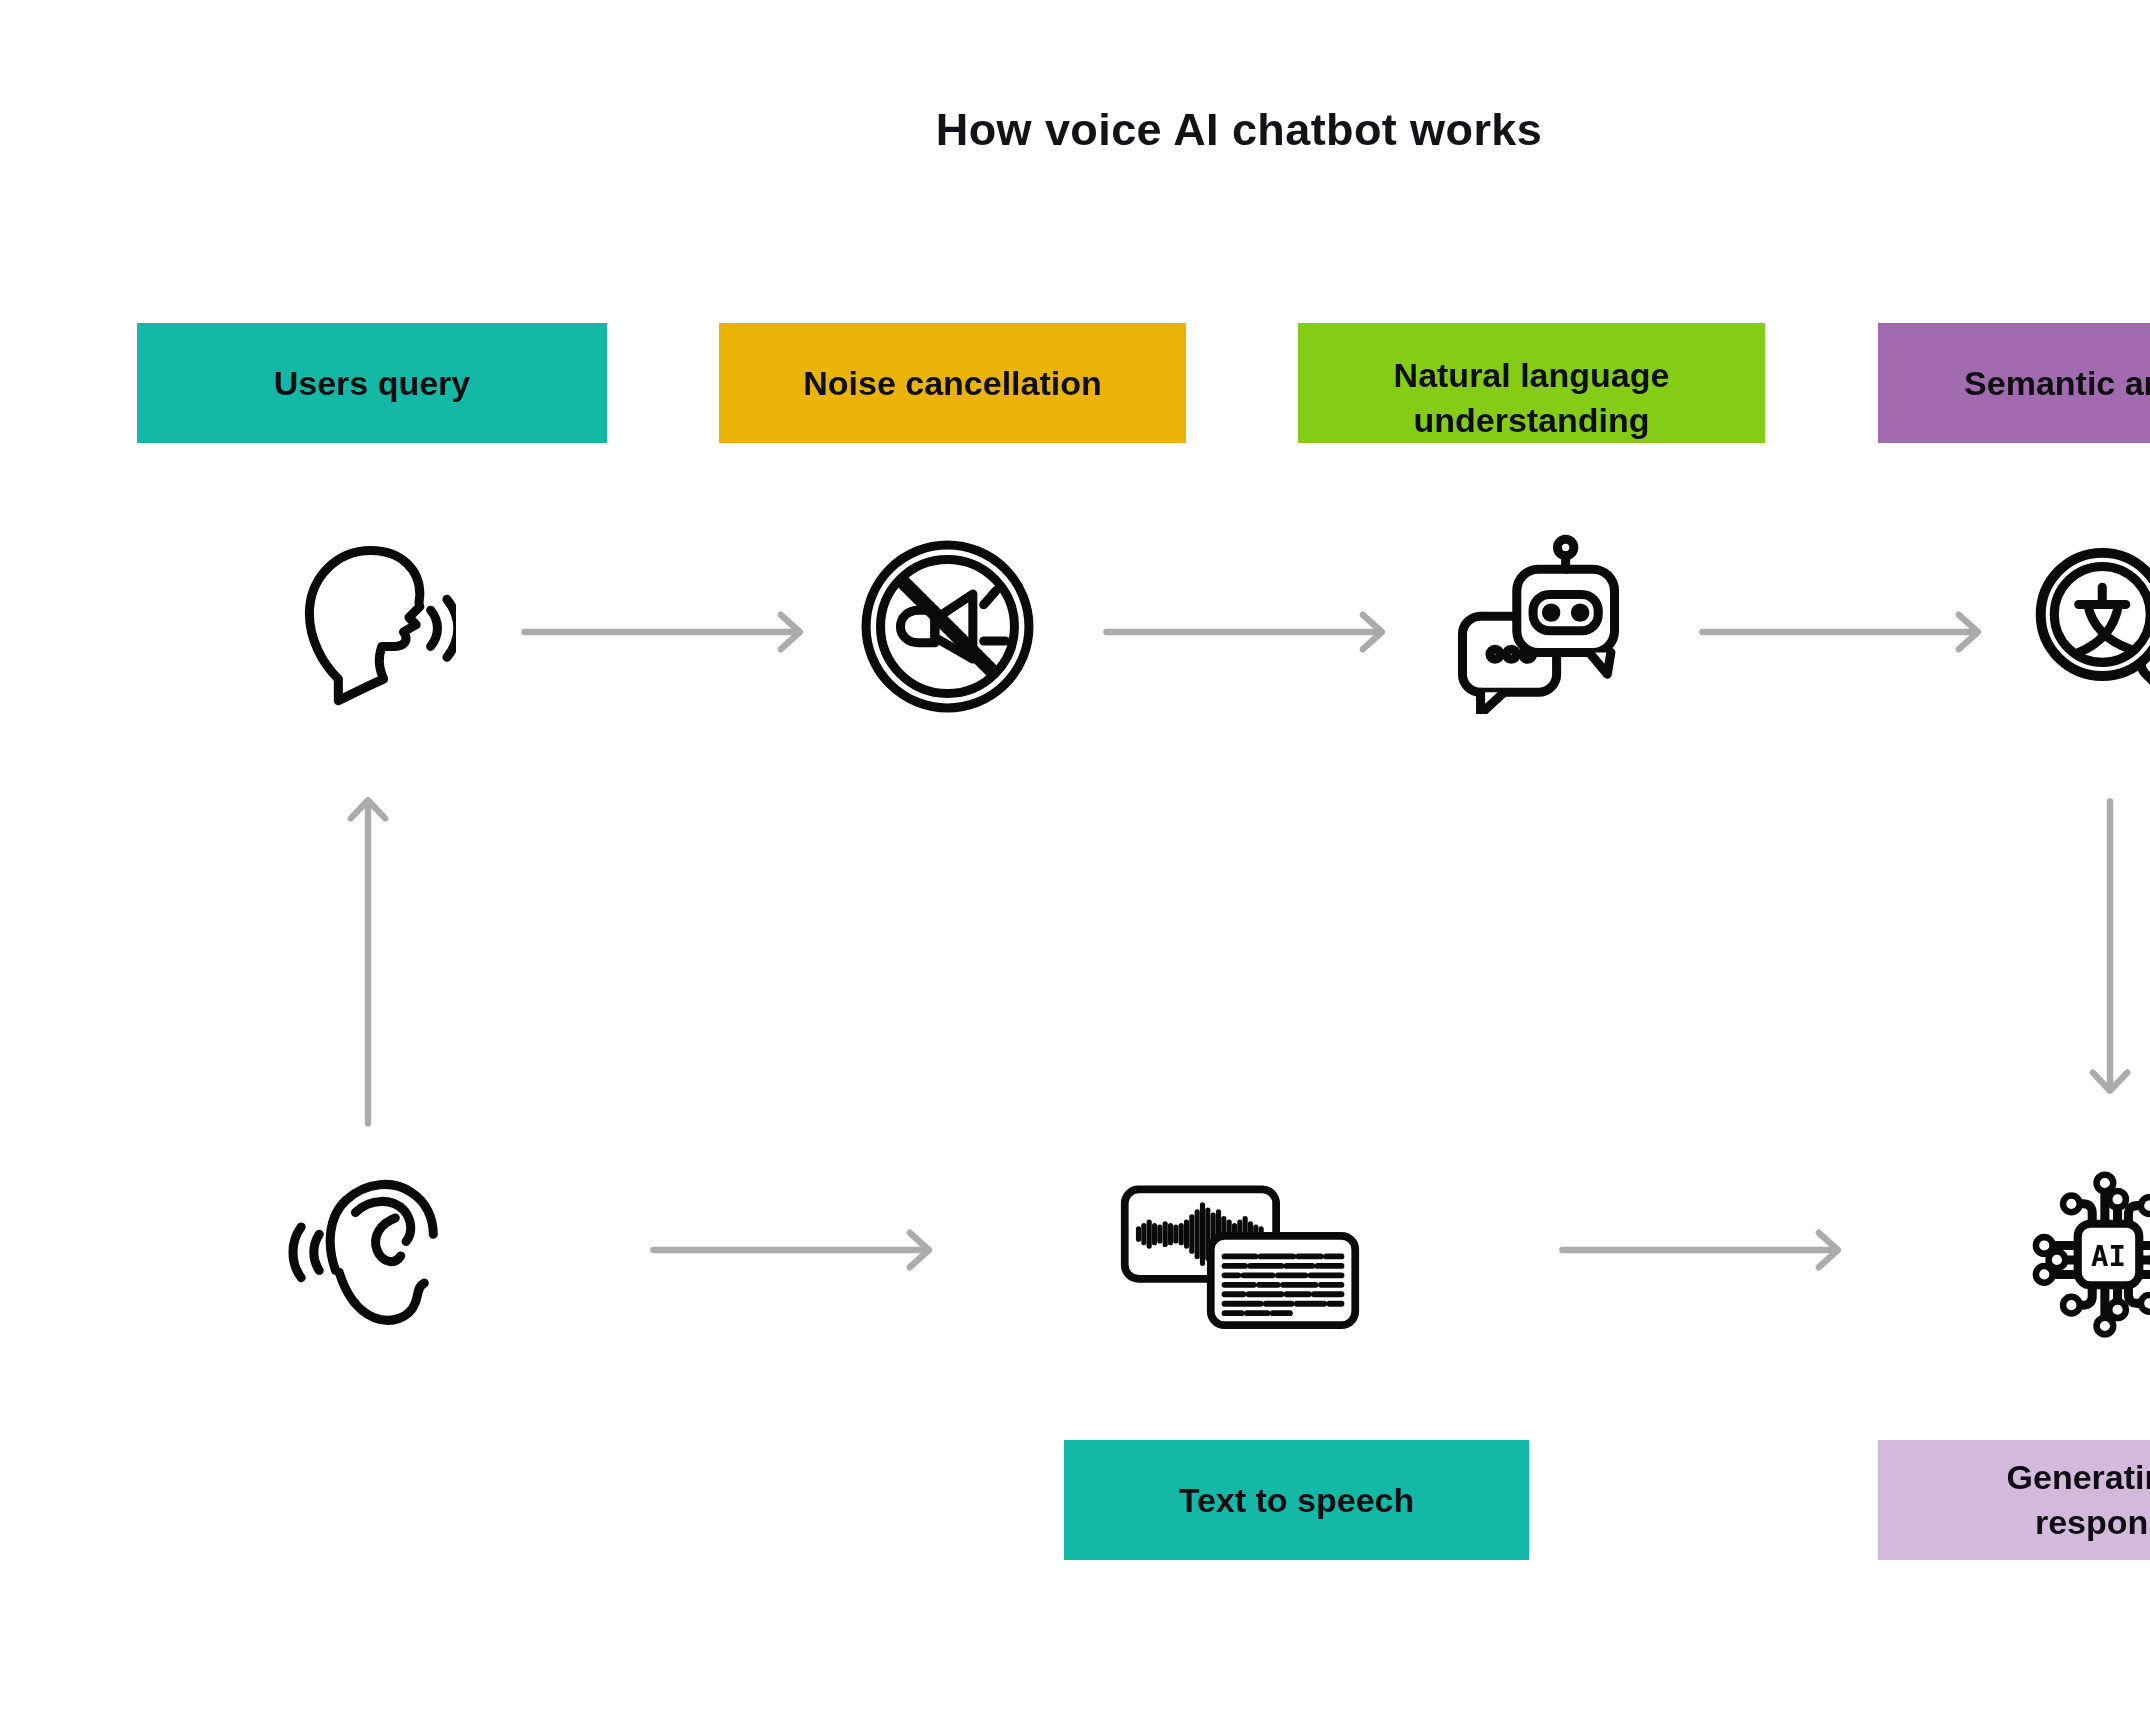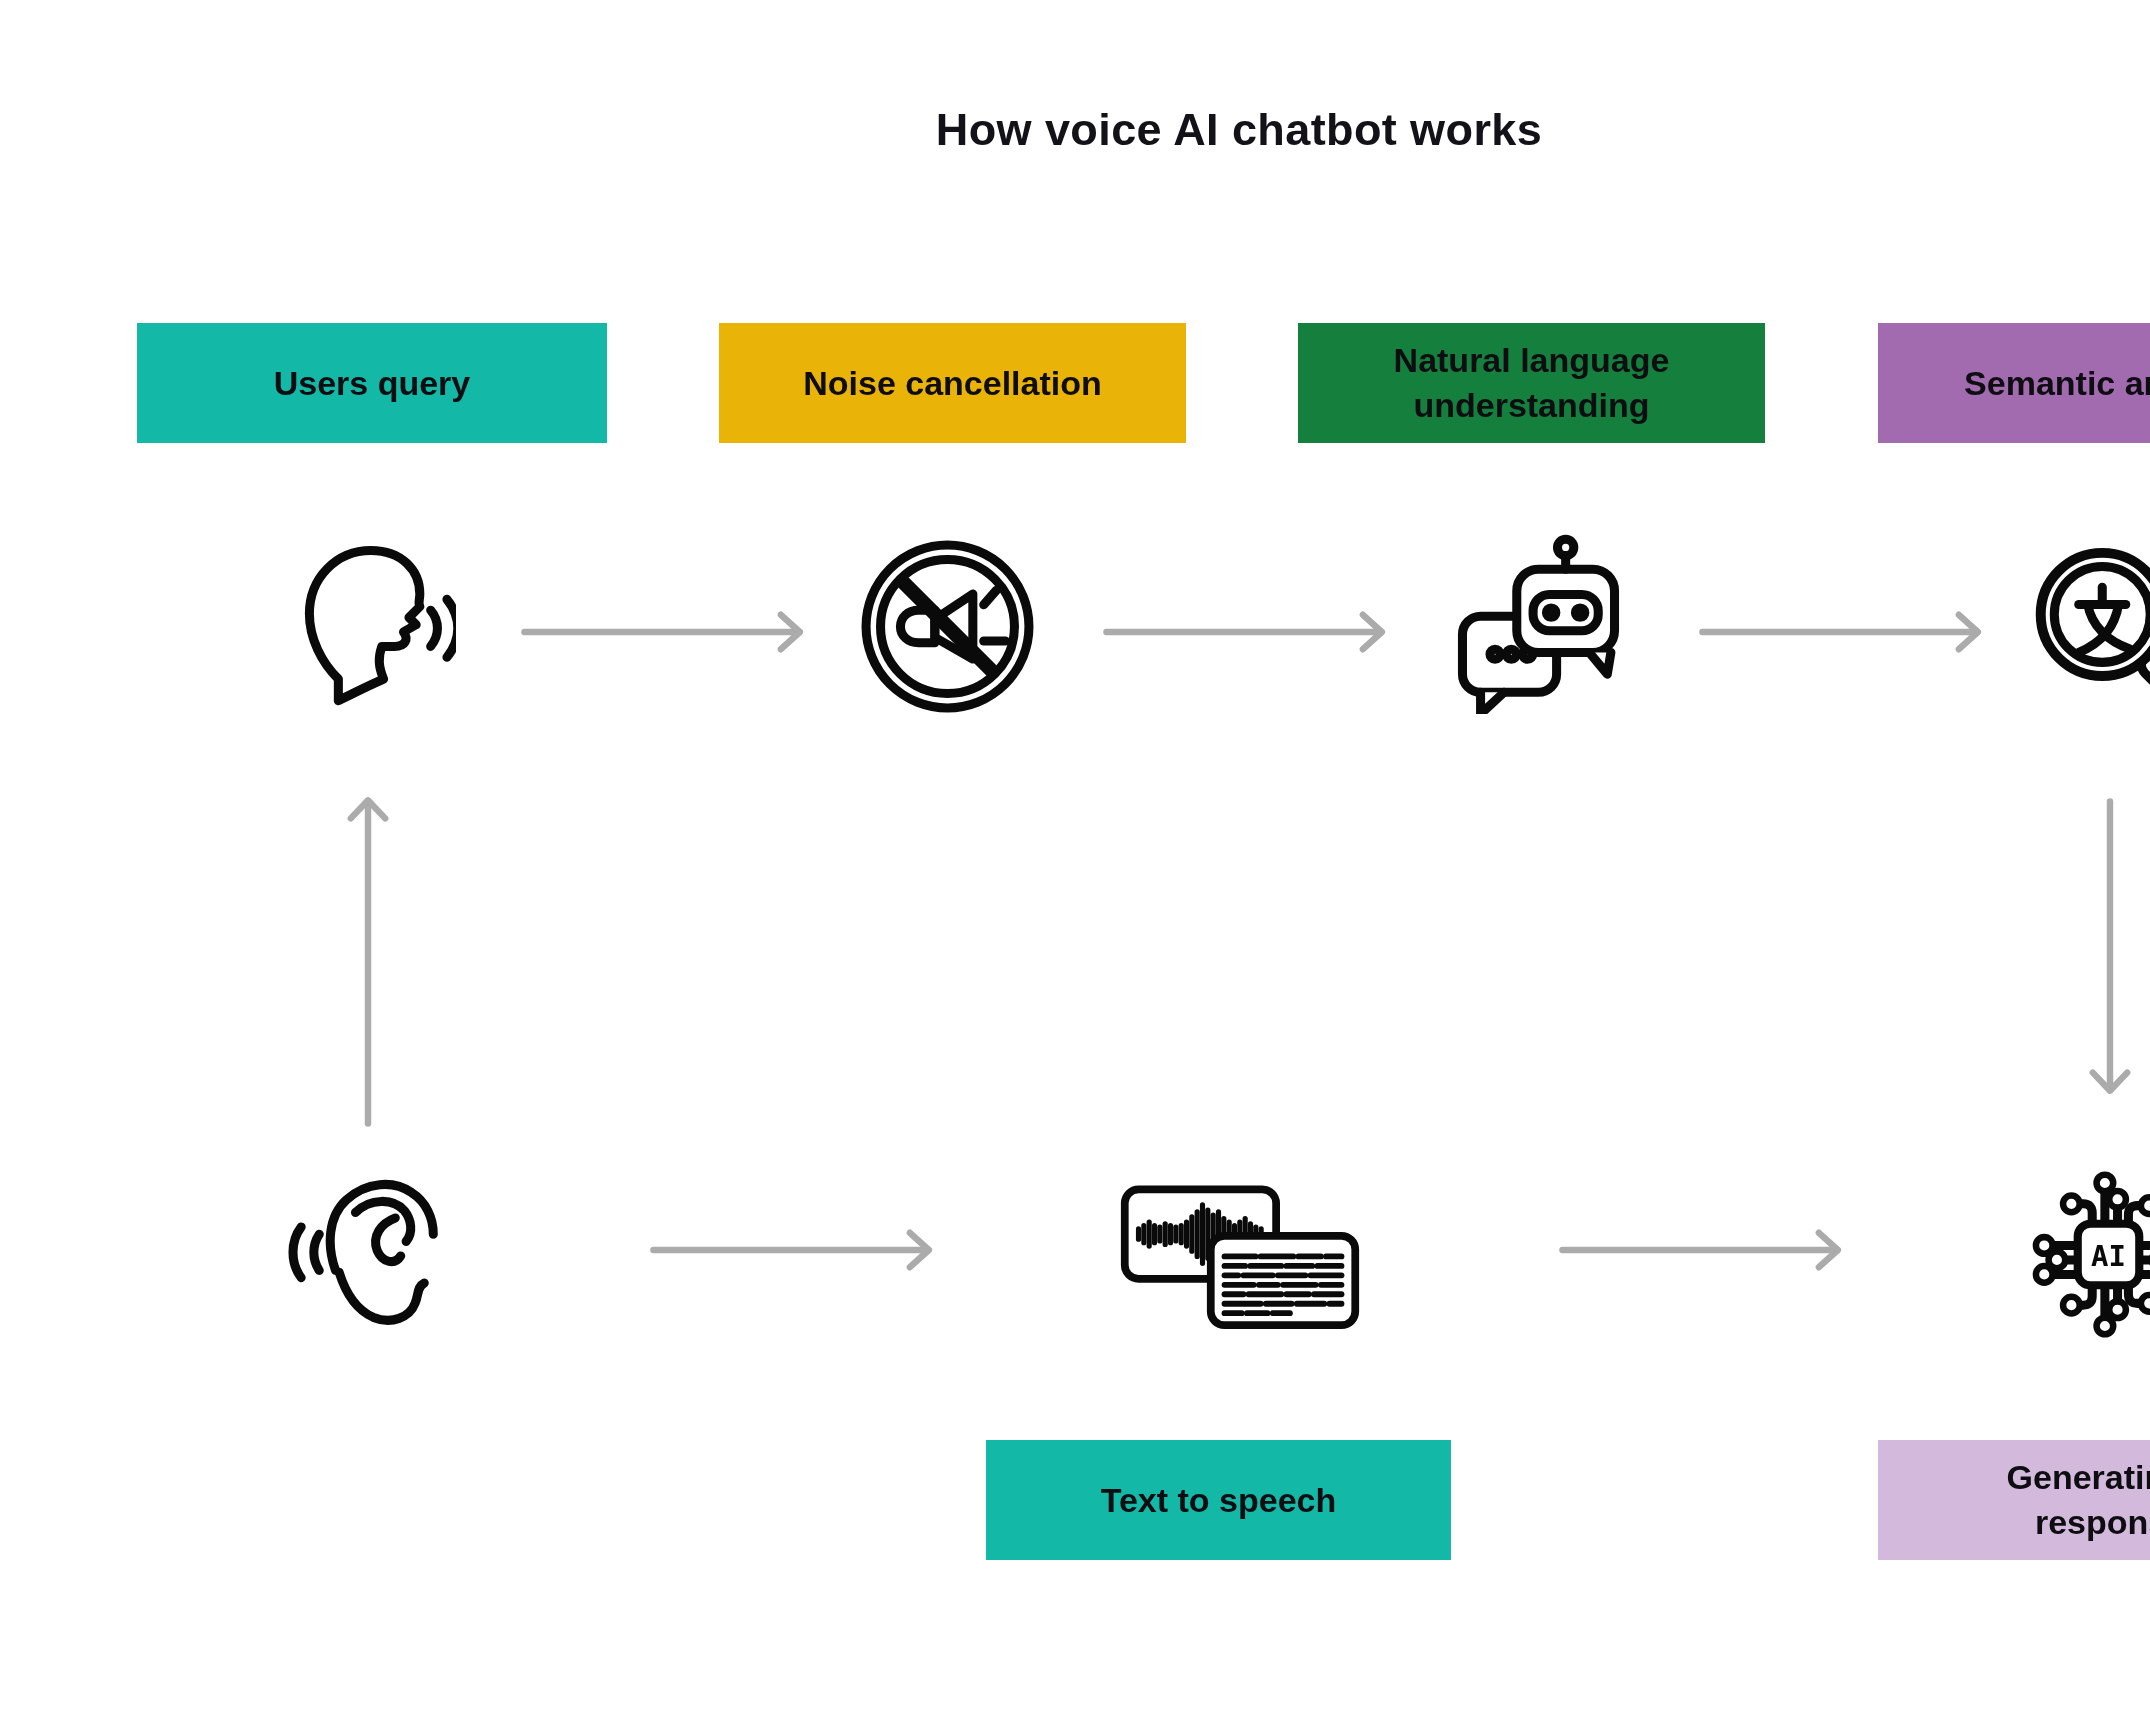--- a/index.html
+++ b/index.html
@@ -5,21 +5,21 @@
   html,body{margin:0;padding:0;background:#ffffff;}
   .canvas{position:relative;width:2478px;height:1721px;background:#ffffff;overflow:hidden;
           font-family:"Liberation Sans", sans-serif;}
   .page-title{position:absolute;top:104px;left:0;width:100%;text-align:center;
               font-size:45px;font-weight:800;color:#121218;letter-spacing:0.4px;}
   .label-box{position:absolute;display:flex;align-items:center;justify-content:center;
              text-align:center;font-weight:800;font-size:34px;line-height:1.32;color:#0e0e12;
              white-space:pre-line;}
   .c-tan{background:#14b8a6;}
   .c-cream{background:#eab308;}
-  .c-lighttan{background:#15803d;}
+  .c-lighttan{background:#84cc16;align-items:flex-end;}
   .c-purple{background:#A26BAF;}
   .c-lavender{background:#D3BADD;}
   .icon{position:absolute;}
   .icon svg{display:block;width:100%;height:100%;}
   .arrow{position:absolute;}
   .stroke{fill:none;stroke:#0a0a0a;stroke-width:5;stroke-linecap:round;stroke-linejoin:round;}
   .fillw{fill:#ffffff;stroke:#0a0a0a;stroke-linecap:round;stroke-linejoin:round;}
   .arr{fill:none;stroke:#ABABAB;stroke-width:15;stroke-linecap:round;stroke-linejoin:round;}
 </style>
 </head>
@@ -36,21 +36,21 @@
     <span>Noise cancellation</span>
   </div>
   <div class="label-box c-lighttan" style="left:1298px;top:323px;width:467px;height:120px;">
     <span>Natural language
 understanding</span>
   </div>
   <div class="label-box c-purple" style="left:1878px;top:323px;width:467px;height:120px;">
     <span>Semantic analysis</span>
   </div>
 
-  <div class="label-box c-tan" style="left:986px;top:1440px;width:465px;height:120px;">
+  <div class="label-box c-tan" style="left:1064px;top:1440px;width:465px;height:120px;">
     <span>Text to speech</span>
   </div>
   <div class="label-box c-lavender" style="left:1878px;top:1440px;width:465px;height:120px;">
     <span>Generating a
 response</span>
   </div>
 
   <div class="icon" style="left:275px;top:536px;width:181px;height:181px;">
     <svg viewBox="0 0 100 100">
       <path class="stroke" stroke-width="5.5" d="M35,91 L35,79 C26,70 19,57 19,43 C19,23 34,8 53,8 C70,8 80,19 80,32 C80,35 79,37 80,39 L74,45 L78,49 L71,53 C74,57 72,61 66,61 L59,61 C57,67 57,72 60,79 C51,83 43,87 35,91 Z"></path>

